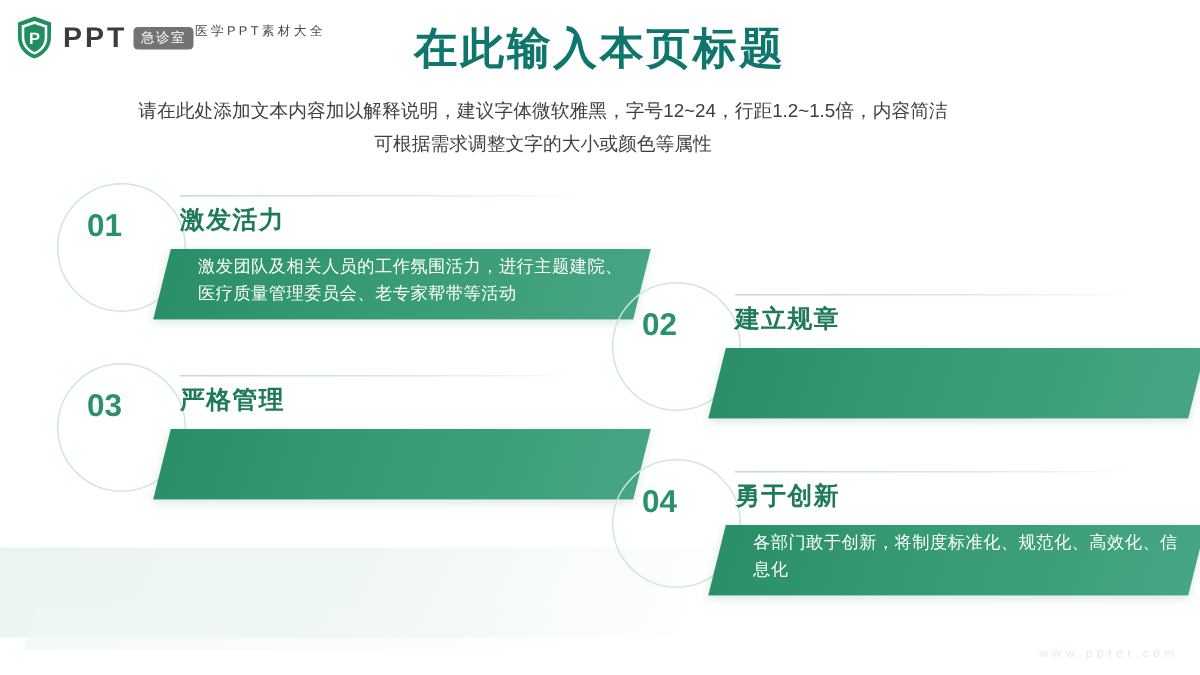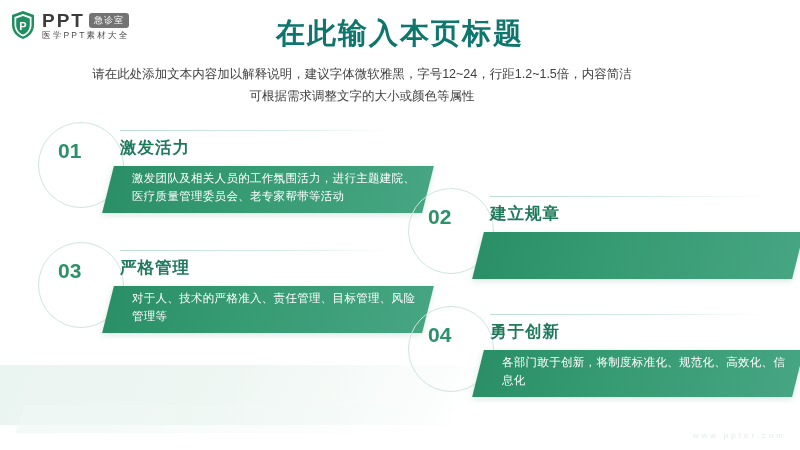--- a/index.html
+++ b/index.html
@@ -57,21 +57,21 @@
     gap: 6px;
   }
   .logo-shield {
     width: 26px;
     height: 30px;
     position: relative;
     flex: none;
   }
   .logo-text-wrap {
     display: flex;
-    flex-direction: column;
+    flex-direction: row;
     justify-content: center;
     gap: 1px;
   }
   .logo-row1 {
     display: flex;
     align-items: center;
     gap: 4px;
   }
   .logo-ppt {
     font-size: 19px;
@@ -257,21 +257,20 @@
     <div class="item-title">建立规章</div>
     <div class="bar"></div>
   </div>
 
   <div class="item item-03">
     <div class="circle"></div>
     <div class="num">03</div>
     <div class="topline"></div>
     <div class="item-title">严格管理</div>
     <div class="bar"></div>
-    <div class="bar-text">对于人、技术的严格准入、责任管理、目标管理、风险管理等</div>
   </div>
 
   <div class="item item-04">
     <div class="circle"></div>
     <div class="num">04</div>
     <div class="topline"></div>
     <div class="item-title">勇于创新</div>
     <div class="bar"></div>
     <div class="bar-text">各部门敢于创新，将制度标准化、规范化、高效化、信息化</div>
   </div>

